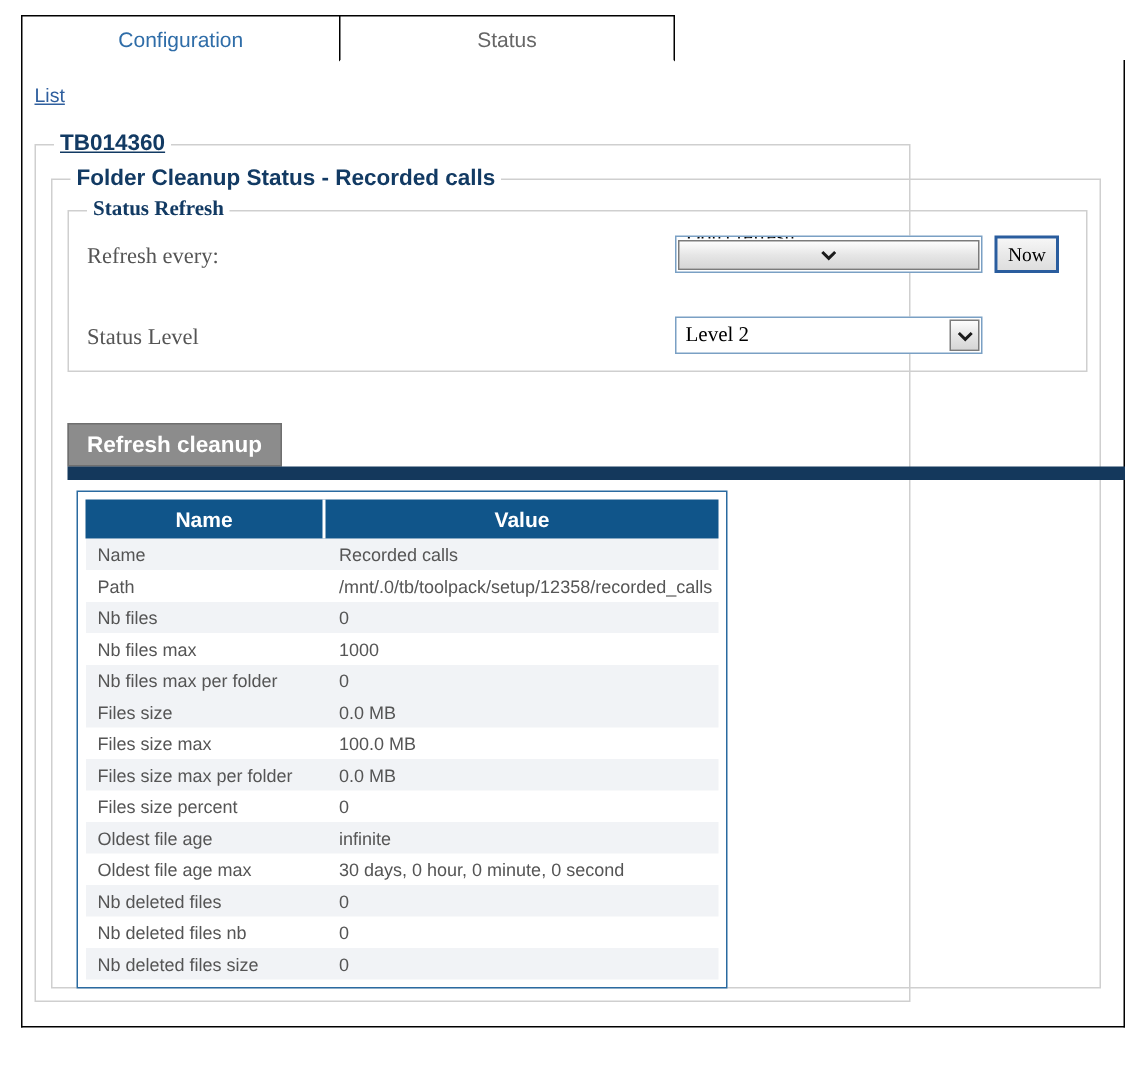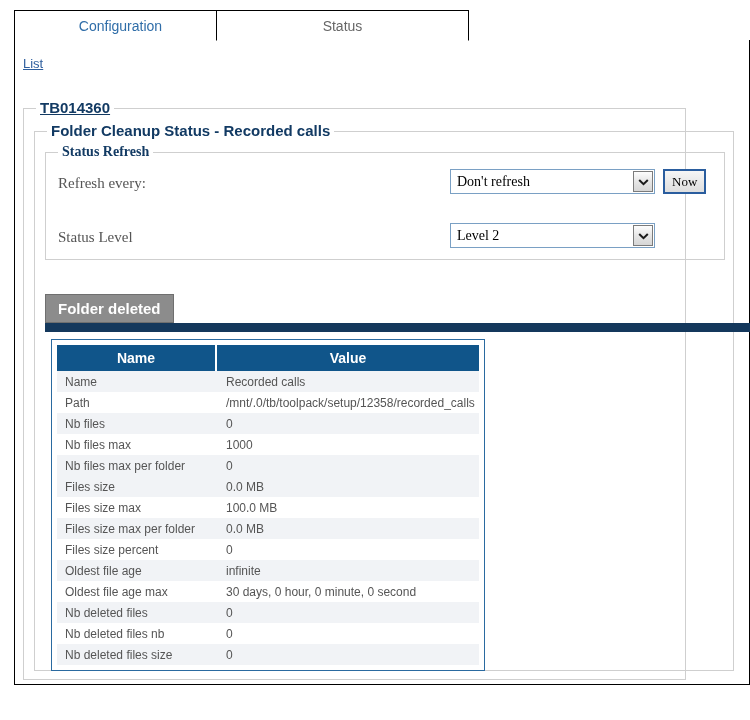--- a/index.html
+++ b/index.html
@@ -38,21 +38,21 @@
     justify-content: center;
     cursor: pointer;
     user-select: none;
   }
   .tab.active {
     color: #666666;
     border-bottom: 1px solid #ffffff;
     z-index: 3;
   }
   .tab-config { left: 14px; width: 212px; border-right: none; }
-  .tab-status { left: 216px; width: 253px; text-align: right; }
+  .tab-status { left: 226px; width: 224px; text-align: right; }
 
   .tab-underline {
     position: absolute;
     left: 14px;
     top: 40px;
     width: 736px;
     height: 1px;
     background: #000000;
   }
   .tab-underline-gapfix {
@@ -96,21 +96,21 @@
     background: transparent;
   }
   .fs-legend {
     position: absolute;
     font-weight: bold;
     background: #ffffff;
     white-space: nowrap;
   }
 
   
-  .fs1 { left: 8px; top: 68px; width: 663px; height: 572px; }
+  .fs1 { left: 8px; top: 56px; width: 584px; height: 572px; }
   .lg1 {
     left: 12px; top: -10px;
     font-size: 15px;
     color: #123a63;
     padding: 0 4px;
     text-decoration: underline;
   }
 
   
   .fs2 { left: 10px; top: 22px; width: 700px; height: 540px; }
@@ -292,21 +292,21 @@
       <div class="fs-legend lg1">TB014360</div>
 
       <div class="fs fs2">
         <div class="fs-legend lg2">Folder Cleanup Status - Recorded calls</div>
 
         <div class="fs fs3">
           <div class="fs-legend lg3">Status Refresh</div>
 
           <div class="form-row" style="top:14px;">
             <div class="form-label">Refresh every:</div>
-            <div class="wselect" style="left:404px; width:205px;">
+            <div class="wselect" style="left:404px; width:205px;flex-direction:column;">
               <div class="val">Don't refresh</div>
               <div class="arrow">
                 <svg width="11" height="8" viewBox="0 0 11 8">
                     <path d="M1.2 2 L5.5 6.2 L9.8 2" stroke="#1b1b1b" stroke-width="2" fill="none"></path>
                   </svg>
               </div>
             </div>
             <div class="btn-now" style="left:617px;">Now</div>
           </div>
 
@@ -317,21 +317,21 @@
               <div class="arrow">
                 <svg width="11" height="8" viewBox="0 0 11 8">
                     <path d="M1.2 2 L5.5 6.2 L9.8 2" stroke="#1b1b1b" stroke-width="2" fill="none"></path>
                   </svg>
               </div>
             </div>
           </div>
         </div>
 
         <div class="inner-tabbar">
-          <div class="inner-tab">Folder deleted</div>
+          <div class="inner-tab">Refresh cleanup</div>
           <div class="inner-tab-bar"></div>
         </div>
 
         <div class="table-wrap">
           <table class="data">
             <thead>
               <tr>
                 <th class="c-name">Name</th>
                 <th>Value</th>
               </tr>

